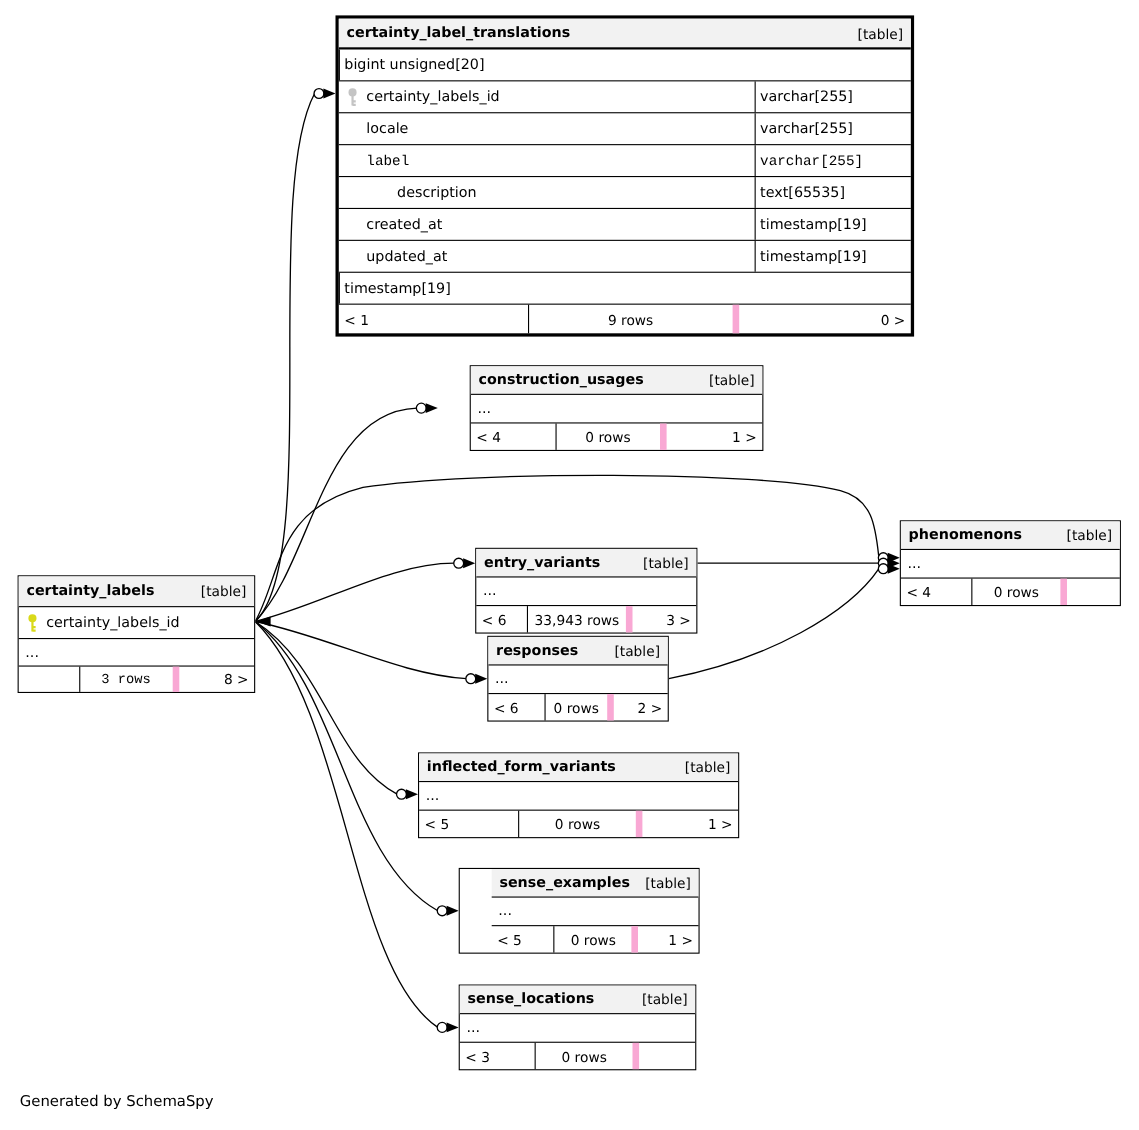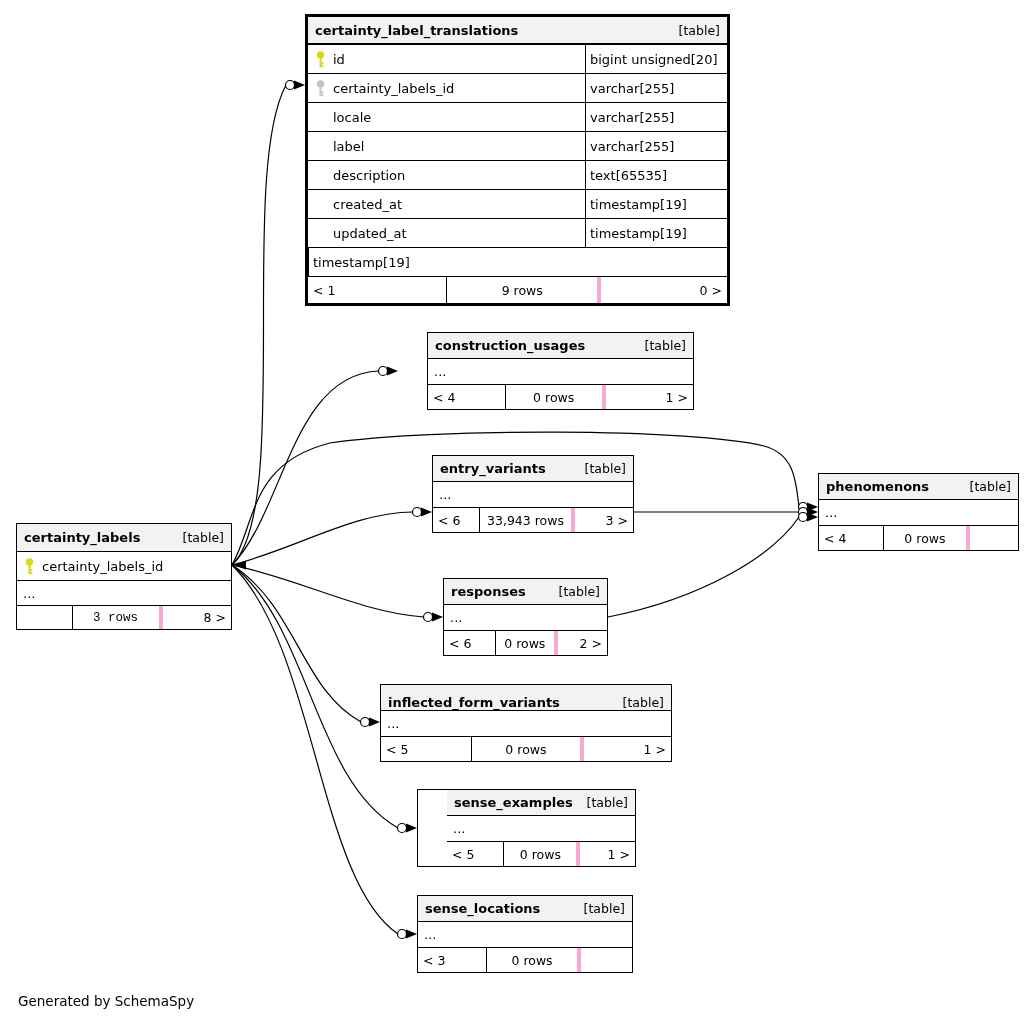--- a/index.html
+++ b/index.html
@@ -16,21 +16,21 @@
   .tbl-tag{font-size:12.5px;margin-left:10px;white-space:nowrap;}
   .tbl-row{display:flex;align-items:stretch;border-bottom:1px solid #000;box-sizing:border-box;}
   .col-name-cell{flex:1;display:flex;align-items:center;padding-left:7px;gap:6px;min-width:0;}
   .key-slot{width:12px;height:17px;display:inline-flex;align-items:center;flex:none;}
   .col-type-cell{width:142px;border-left:1px solid #000;display:flex;align-items:center;
                  padding-left:4px;box-sizing:border-box;flex:none;}
   .ellipsis-row{display:flex;align-items:center;padding-left:6px;border-bottom:1px solid #000;box-sizing:border-box;}
   .tbl-footer{display:flex;align-items:stretch;font-size:12.5px;}
   .tbl-footer span{display:flex;align-items:center;box-sizing:border-box;padding:0 5px;white-space:nowrap;}
   .ft-left{justify-content:flex-start;}
-  .ft-center{justify-content:center;border-left:1px solid #000;border-right:4px solid #f9a8d4;}
+  .ft-center{justify-content:center;border-left:1px solid #000;border-right:6px solid #f9a8d4;}
   .ft-right{justify-content:flex-end;}
   .note{position:absolute;left:18px;top:993px;font-size:13.5px;}
 </style>
 </head>
 <body>
 
 <div id="canvas">
   <svg id="edges" width="1035" height="1027" viewBox="0 0 1035 1027" xmlns="http://www.w3.org/2000/svg">
       <path d="M 232 565 C 292 508 238 175 286 85" fill="none" stroke="#000000" stroke-width="1.2"></path>
       <path d="M 232 565 C 284 512 292 374 379 371" fill="none" stroke="#000000" stroke-width="1.2"></path>
@@ -58,35 +58,26 @@
       <polygon points="417,828 406,823.5 406,832.5" fill="#000000"></polygon>
       <circle cx="402" cy="934" r="4.5" fill="#ffffff" stroke="#000000" stroke-width="1.2"></circle>
       <polygon points="417,934 406,929.5 406,938.5" fill="#000000"></polygon>
       <circle cx="803" cy="512" r="4.5" fill="#ffffff" stroke="#000000" stroke-width="1.2"></circle>
       <polygon points="818,512 807,507.5 807,516.5" fill="#000000"></polygon>
       <circle cx="803" cy="517" r="4.5" fill="#ffffff" stroke="#000000" stroke-width="1.2"></circle>
       <polygon points="818,517 807,512.5 807,521.5" fill="#000000"></polygon>
       <polygon points="233,565 246,560.5 246,569.5" fill="#000000"></polygon>
     </svg>
   <div id="tables">
-      <div class="db-table main" style="left: 305px; top: 14px; width: 425px;">
+      <div class="db-table main" style="left: 305px; top: 14px; width: 526px;">
         <div class="tbl-header" style="height: 28px;">
           <span class="tbl-name">certainty_label_translations</span>
           <span class="tbl-tag">[table]</span>
         </div>
         <div class="tbl-row" style="height: 29px;">
-          <div class="col-name-cell">
-            <span class="key-slot">
-              <svg width="11" height="17" viewBox="0 0 11 17">
-                <circle cx="5.5" cy="4" r="3" fill="#d9d919" stroke="#d9d919" stroke-width="1.4"></circle>
-                <path d="M5.5 7 V16 M5.5 12.2 H8.4 M5.5 15.3 H8.4" stroke="#d9d919" stroke-width="2" fill="none"></path>
-              </svg>
-            </span>
-            <span>id</span>
-          </div>
           <div class="col-type-cell">bigint unsigned[20]</div>
         </div>
         <div class="tbl-row" style="height: 29px;">
           <div class="col-name-cell">
             <span class="key-slot">
               <svg width="11" height="17" viewBox="0 0 11 17">
                 <circle cx="5.5" cy="4" r="3" fill="#c4c4c4" stroke="#c4c4c4" stroke-width="1.4"></circle>
                 <path d="M5.5 7 V16 M5.5 12.2 H8.4 M5.5 15.3 H8.4" stroke="#c4c4c4" stroke-width="2" fill="none"></path>
               </svg>
             </span>
@@ -94,28 +85,28 @@
           </div>
           <div class="col-type-cell">varchar[255]</div>
         </div>
         <div class="tbl-row" style="height: 29px;">
           <div class="col-name-cell">
             <span class="key-slot"></span>
             <span>locale</span>
           </div>
           <div class="col-type-cell">varchar[255]</div>
         </div>
-        <div class="tbl-row" style="height: 29px;">
+        <div class="tbl-row" style="height: 29px; font-family: Liberation Mono, monospace;">
           <div class="col-name-cell">
             <span class="key-slot"></span>
             <span>label</span>
           </div>
           <div class="col-type-cell">varchar[255]</div>
         </div>
-        <div class="tbl-row" style="height: 29px;">
+        <div class="tbl-row" style="height: 29px; padding-left: 28px;">
           <div class="col-name-cell">
             <span class="key-slot"></span>
             <span>description</span>
           </div>
           <div class="col-type-cell">text[65535]</div>
         </div>
         <div class="tbl-row" style="height: 29px;">
           <div class="col-name-cell">
             <span class="key-slot"></span>
             <span>created_at</span>
@@ -166,21 +157,21 @@
           <span class="tbl-name">construction_usages</span>
           <span class="tbl-tag">[table]</span>
         </div>
         <div class="ellipsis-row" style="height: 26px;">...</div>
         <div class="tbl-footer" style="height: 24px;">
           <span class="ft-left" style="width: 29%;">&lt; 4</span>
           <span class="ft-center" style="width: 38%;">0 rows</span>
           <span class="ft-right" style="width: 33%;">1 &gt;</span>
         </div>
       </div>
-      <div class="db-table" style="left: 432px; top: 455px; width: 202px;">
+      <div class="db-table" style="left: 432px; top: 498px; width: 202px;">
         <div class="tbl-header" style="height: 26px;">
           <span class="tbl-name">entry_variants</span>
           <span class="tbl-tag">[table]</span>
         </div>
         <div class="ellipsis-row" style="height: 26px;">...</div>
         <div class="tbl-footer" style="height: 24px;">
           <span class="ft-left" style="width: 23%;">&lt; 6</span>
           <span class="ft-center" style="width: 48%;">33,943 rows</span>
           <span class="ft-right" style="width: 29%;">3 &gt;</span>
         </div>
@@ -191,21 +182,21 @@
           <span class="tbl-tag">[table]</span>
         </div>
         <div class="ellipsis-row" style="height: 26px;">...</div>
         <div class="tbl-footer" style="height: 24px;">
           <span class="ft-left" style="width: 31%;">&lt; 6</span>
           <span class="ft-center" style="width: 39%;">0 rows</span>
           <span class="ft-right" style="width: 30%;">2 &gt;</span>
         </div>
       </div>
       <div class="db-table" style="left: 380px; top: 684px; width: 292px;">
-        <div class="tbl-header" style="height: 26px; align-items: flex-end;">
+        <div class="tbl-header" style="height: 26px;">
           <span class="tbl-name">inflected_form_variants</span>
           <span class="tbl-tag">[table]</span>
         </div>
         <div class="ellipsis-row" style="height: 26px;">...</div>
         <div class="tbl-footer" style="height: 24px;">
           <span class="ft-left" style="width: 31%;">&lt; 5</span>
           <span class="ft-center" style="width: 39%;">0 rows</span>
           <span class="ft-right" style="width: 30%;">1 &gt;</span>
         </div>
       </div>

